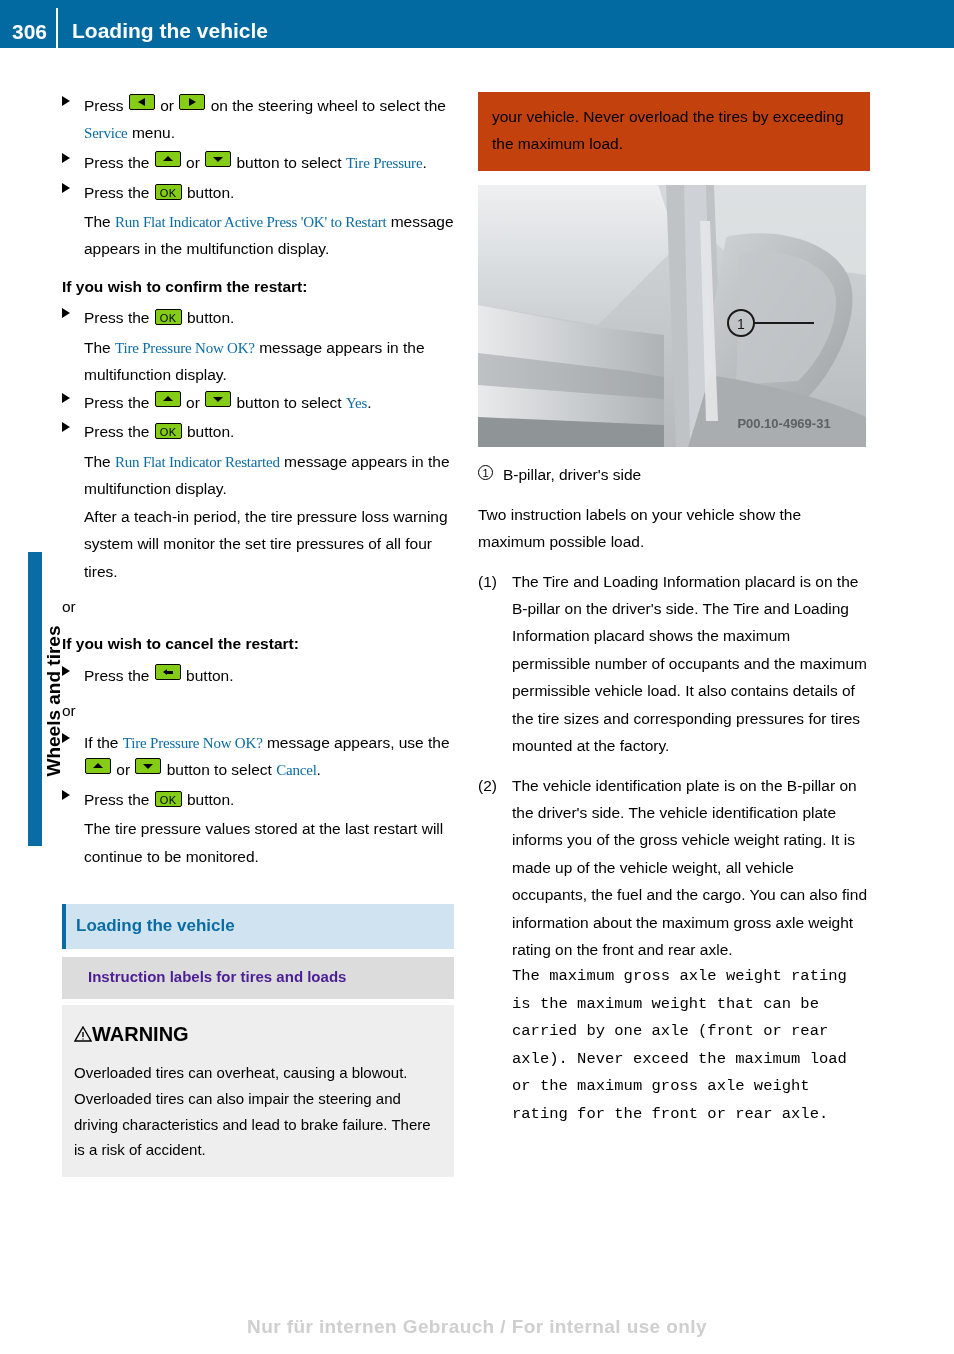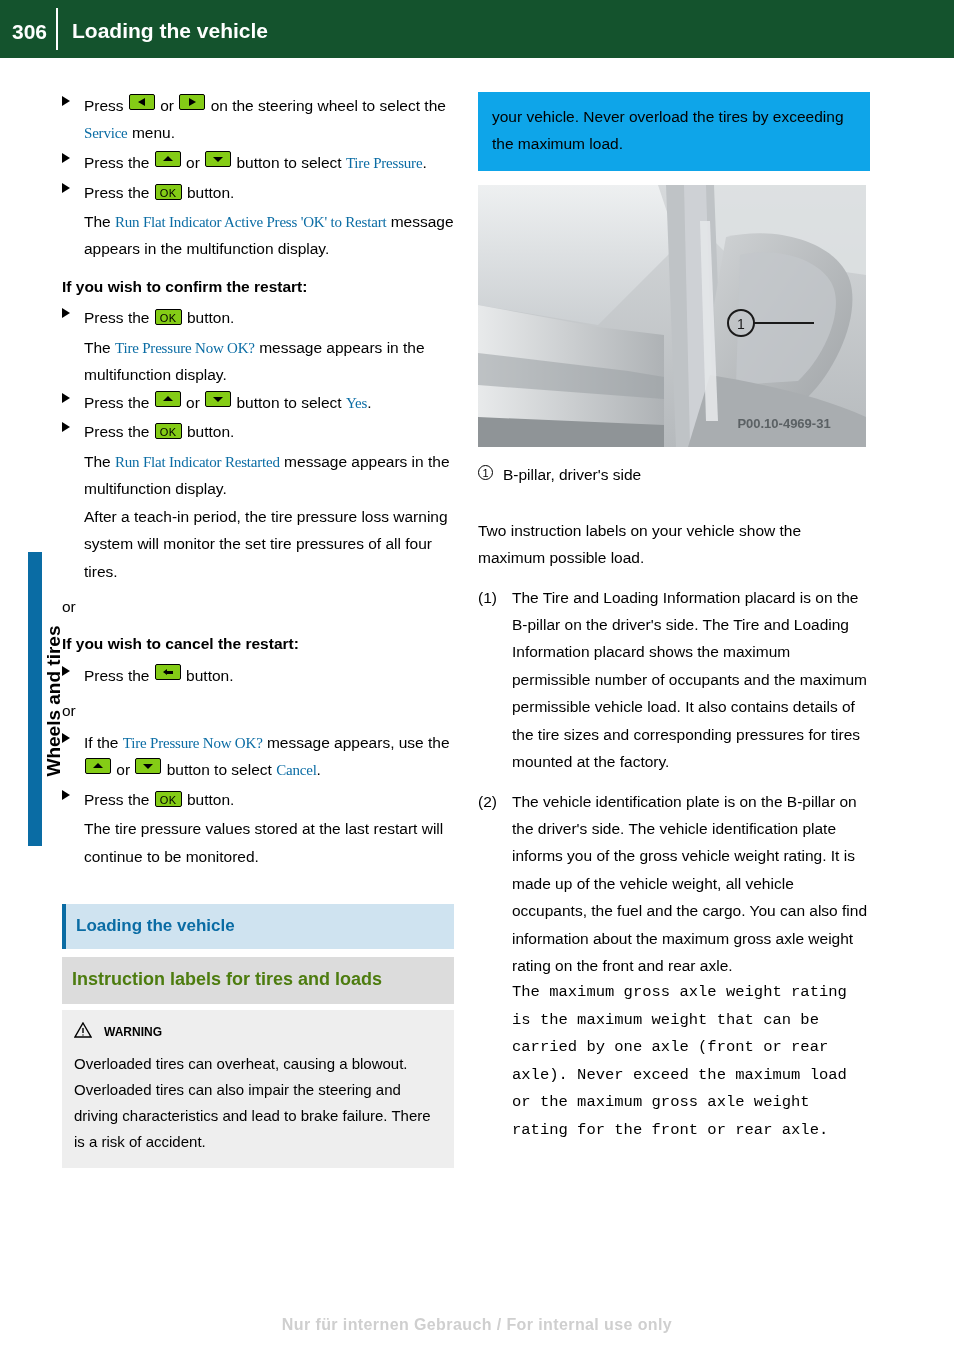--- a/index.html
+++ b/index.html
@@ -13,22 +13,22 @@
     position: relative;
     font-family: "Liberation Sans", sans-serif;
     color: #000000;
     overflow: hidden;
   }
   
   .page-header {
     position: absolute;
     left: 0; top: 0;
     width: 954px;
-    height: 58px;
-    background: #14532d;
+    height: 48px;
+    background: #0369a1;
     text-decoration: underline;
   }
   .page-number {
     position: absolute;
     left: 0; top: 20px;
     width: 54px;
     text-align: left;
     padding-left: 12px;
     box-sizing: border-box;
     color: #ffffff;
@@ -138,53 +138,53 @@
     box-sizing: border-box;
     padding: 7px 10px 8px 10px;
     font-size: 17px;
     font-weight: bold;
     color: #0a6ca4;
     margin-top: 34px;
   }
   .sub-sec-head {
     background: #dcdcdc;
     box-sizing: border-box;
-    padding: 7px 10px 8px 10px;
-    font-size: 18px;
-    font-weight: bold;
-    color: #4d7c0f;
+    padding: 7px 10px 8px 26px;
+    font-size: 15px;
+    font-weight: bold;
+    color: #4c1d95;
     margin-top: 8px;
   }
   
   .warn-box {
     background: #eeeeee;
     padding: 12px 12px 14px 12px;
     box-sizing: border-box;
     margin-top: 6px;
   }
   .warn-title {
     font-weight: bold;
-    font-size: 12px;
+    font-size: 20px;
     color: #000;
     display: flex;
-    align-items: flex-start;
-    gap: 12px;
+    align-items: center;
+    gap: 0;
     margin-bottom: 8px;
   }
   .warn-title .tri { flex: 0 0 auto; }
   .warn-p {
     font-size: 15px;
     line-height: 1.72;
     margin-bottom: 12px;
   }
   .warn-p:last-child { margin-bottom: 0; }
 
   
   .grey-note {
-    background: #0ea5e9;
+    background: #c2410c;
     padding: 12px 14px 14px 14px;
     box-sizing: border-box;
     font-size: 15.5px;
     line-height: 1.72;
   }
   .figure {
     margin-top: 14px;
     width: 388px;
     height: 262px;
     position: relative;
@@ -202,21 +202,21 @@
     width: 15px; height: 15px;
     line-height: 15px;
     text-align: center;
     font-size: 11px;
     border: 1px solid #000;
     border-radius: 50%;
     box-sizing: border-box;
     margin-top: 4px;
     flex: 0 0 auto;
   }
-  .para { margin-top: 28px; }
+  .para { margin-top: 12px; }
   .num-item {
     position: relative;
     padding-left: 34px;
     margin-top: 12px;
   }
   .num-item .n {
     position: absolute;
     left: 0; top: 0;
   }
   .num-sub {
@@ -224,21 +224,21 @@
     margin-top: 0;
     font-family: Liberation Mono, monospace;
   }
 
   
   .footer {
     position: absolute;
     left: 0; top: 1316px;
     width: 954px;
     text-align: center;
-    font-size: 16px;
+    font-size: 19px;
     color: #cfcfcf;
     font-weight: bold;
     letter-spacing: 0.4px;
   }
 </style>
 </head>
 <body>
 
 <div class="page-header">
   <div class="page-number">306</div>

